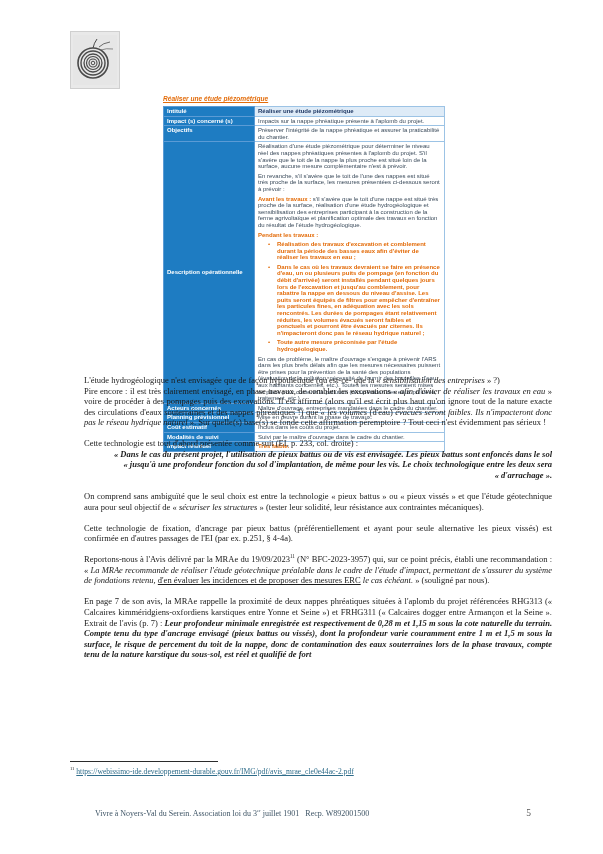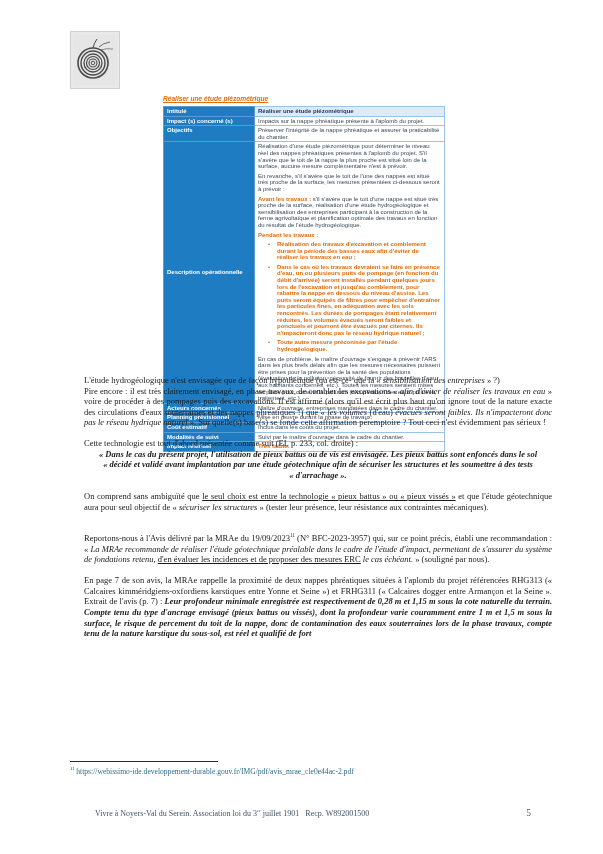--- a/index.html
+++ b/index.html
@@ -30,29 +30,29 @@
   .bullet-glyph{flex:0 0 9px;}
   .bullet-text{flex:1;}
 
   
   .bodytext{position:absolute;left:84px;top:375px;width:468px;font-size:8.5px;
        line-height:10.55px;text-align:justify;}
   .bodytext p{margin:0;}
   .gap{height:10.55px;}
   .it{font-style:italic;}
   .bi{font-style:italic;font-weight:bold;}
-  .ul{text-decoration:underline;}
+  .ul{}
   .itul{text-decoration:underline;}
   sup.fn{font-size:60%;vertical-align:super;line-height:0;}
-  .qline{display:block;text-align:center;}
+  .qline{display:block;text-align:right;}
 
   
   .footnote-sep{position:absolute;left:70px;top:761px;width:148px;border-top:1px solid #2b2b2b;}
   .footnote{position:absolute;left:70px;top:767px;font-size:7.6px;color:#1a1a1a;}
-  .footnote a{color:#2E6C8A;cursor:pointer;}
+  .footnote a{color:#2E6C8A;text-decoration:underline;cursor:pointer;}
 
   
   .footer-line{position:absolute;left:95px;top:809px;font-size:8px;color:#3F5566;white-space:pre-wrap;}
   .page-number{position:absolute;right:72px;top:808px;font-size:9.5px;color:#555;}
 </style>
 </head>
 <body>
 
 <div class="page">
 
@@ -136,30 +136,31 @@
 
   <div class="bodytext">
     <p><span>L'étude hydrogéologique n'est envisagée que de façon hypothétique (qu'est-ce- que la « </span><span class="it">sensibilisation des entreprises</span><span> » ?)</span></p>
     <p><span>Pire encore : il est très clairement envisagé, en phase travaux, de combler les excavations « </span><span class="it">afin d'éviter de réaliser les travaux en eau</span><span> » voire de procéder à des pompages puis des excavations. Il est affirmé (alors qu'il est écrit plus haut qu'on ignore tout de la nature exacte des circulations d'eaux souterraines et des nappes phréatiques !) que « </span><span class="it">les volumes</span><span> (d'eau) </span><span class="it">évacués seront faibles. Ils n'impacteront donc pas le réseau hydrique naturel</span><span> ». Sur quelle(s) base(s) se fonde cette affirmation péremptoire ? Tout ceci n'est évidemment pas sérieux !</span></p>
 
     <div class="gap"></div>
 
     <p>Cette technologie est tout d'abord présentée comme suit (EI, p. 233, col. droite) :</p>
     <p class="bi">
       <span class="qline">« Dans le cas du présent projet, l'utilisation de pieux battus ou de vis est envisagée. Les pieux battus sont enfoncés dans le sol</span>
-      <span class="qline">« décidé et validé avant implantation par une étude géotechnique afin de sécuriser les structures et les soumettre à des tests</span>
+      <span class="qline">« jusqu'à une profondeur fonction du sol d'implantation, de même pour les vis. Le choix technologique entre les deux sera</span>
       <span class="qline">« d'arrachage ».</span>
     </p>
 
     <div class="gap"></div>
 
-    <p><span>On comprend sans ambiguïté que </span><span class="ul">le seul choix est entre la technologie « pieux battus » ou « pieux vissés »</span><span> et que l'étude géotechnique aura pour seul objectif de « </span><span class="it">sécuriser les structures</span><span> » (tester leur présence, leur résistance aux contraintes mécaniques).</span></p>
+    <p><span>On comprend sans ambiguïté que </span><span class="ul">le seul choix est entre la technologie « pieux battus » ou « pieux vissés »</span><span> et que l'étude géotechnique aura pour seul objectif de « </span><span class="it">sécuriser les structures</span><span> » (tester leur solidité, leur résistance aux contraintes mécaniques).</span></p>
 
     <div class="gap"></div>
 
+    <p>Cette technologie de fixation, d'ancrage par pieux battus (préférentiellement et ayant pour seule alternative les pieux vissés) est confirmée en d'autres passages de l'EI (par ex. p.251, § 4-4a).</p>
 
     <div class="gap"></div>
 
     <p><span>Reportons-nous à l'Avis délivré par la MRAe du 19/09/2023</span><sup class="fn">11</sup><span> (N° BFC-2023-3957) qui, sur ce point précis, établi une recommandation : « </span><span class="it">La MRAe recommande de réaliser l'étude géotechnique préalable dans le cadre de l'étude d'impact, permettant de s'assurer du système de fondations retenu, </span><span class="itul">d'en évaluer les incidences et de proposer des mesures ERC</span><span class="it"> le cas échéant.</span><span> » (souligné par nous).</span></p>
 
     <div class="gap"></div>
 
     <p><span>En page 7 de son avis, la MRAe rappelle la proximité de deux nappes phréatiques situées à l'aplomb du projet référencées RHG313 (« Calcaires kimméridgiens-oxfordiens karstiques entre Yonne et Seine ») et FRHG311 (« Calcaires dogger entre Armançon et la Seine ». Extrait de l'avis (p. 7) : </span><span class="bi">Leur profondeur minimale enregistrée est respectivement de 0,28 m et 1,15 m sous la cote naturelle du terrain. Compte tenu du type d'ancrage envisagé (pieux battus ou vissés), dont la profondeur varie couramment entre 1 m et 1,5 m sous la surface, le risque de percement du toit de la nappe, donc de contamination des eaux souterraines lors de la phase travaux, compte tenu de la nature karstique du sous-sol, est réel et qualifié de fort</span></p>
   </div>
 

